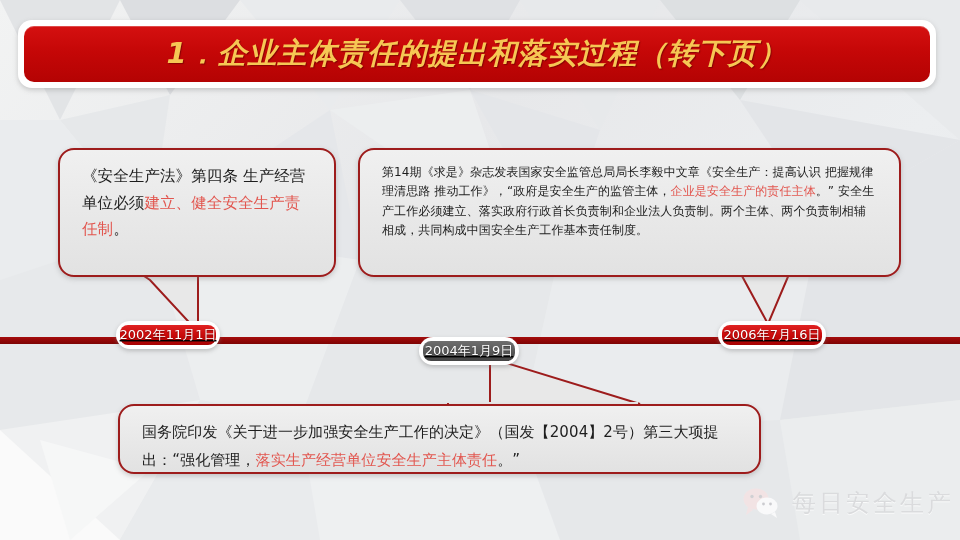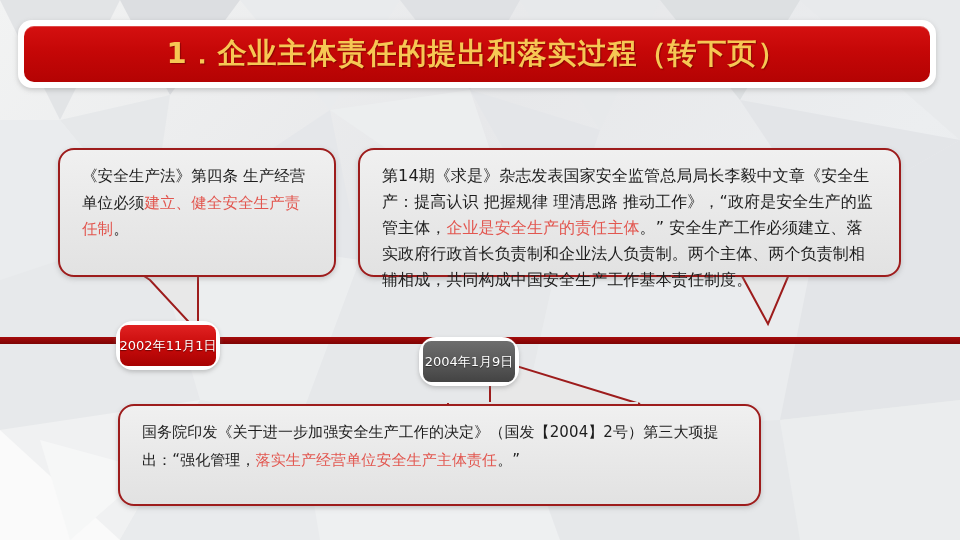--- a/index.html
+++ b/index.html
@@ -14,21 +14,21 @@
     background:linear-gradient(135deg,#f2f3f3 0%,#e7e8ea 40%,#eceef0 70%,#e4e6e8 100%);
   }
   
   .poly{position:absolute;left:0;top:0;width:960px;height:540px;}
   
   #title-bar{
     position:absolute;left:18px;top:20px;width:918px;height:68px;
     border-radius:14px;
     background:#ffffff;
     box-shadow:0 2px 5px rgba(120,120,120,.35);
-    padding:0;box-sizing:border-box;
+    padding:0;box-sizing:border-box;font-style:italic;
   }
   #title-inner{
     position:absolute;left:6px;top:6px;right:6px;bottom:6px;
     border-radius:10px;
     background:linear-gradient(180deg,#d51010 0%,#c50707 45%,#b40303 100%);
     display:flex;align-items:center;justify-content:center;
     box-shadow:inset 0 1px 0 rgba(255,255,255,.25);
   }
   #title-text{
     color:#f6c754;
@@ -36,25 +36,25 @@
     text-shadow:1px 1px 1px rgba(90,0,0,.55);
     white-space:nowrap;
     font-family:"DejaVu Sans","Liberation Sans",sans-serif;
   }
   
   #timeline-line{
     position:absolute;left:0;top:337px;width:960px;height:7px;
     background:linear-gradient(180deg,#a50d0d 0%,#8e0505 60%,#7d0404 100%);
   }
   .date-badge{
-    position:absolute;top:321px;height:49px;
+    position:absolute;top:321px;height:28px;
     border-radius:17px;
     background:#ffffff;
     box-shadow:0 2px 4px rgba(120,120,120,.4);
-    padding:4px;box-sizing:border-box;
+    padding:4px;box-sizing:border-box;text-decoration:underline;
   }
   .date-badge .pill{
     width:100%;height:100%;border-radius:8px;
     display:flex;align-items:center;justify-content:center;
     color:#fff;font-size:13px;white-space:nowrap;
     text-shadow:0 1px 1px rgba(0,0,0,.45);
     font-family:"DejaVu Sans","Liberation Sans",sans-serif;
   }
   .pill.red{background:linear-gradient(180deg,#e02222 0%,#c90b0b 50%,#a70202 100%);}
   .pill.gray{background:linear-gradient(180deg,#6e6e6e 0%,#5a5a5a 50%,#434343 100%);}
@@ -66,29 +66,29 @@
     position:absolute;
     background:linear-gradient(180deg,#f0f0f0 0%,#e8e8e8 55%,#e2e2e2 100%);
     border:2px solid #9d1c1c;
     border-radius:16px;
     box-sizing:border-box;
     box-shadow:0 2px 5px rgba(130,130,130,.38);
     padding:13px 22px;
   }
   .bubble p{
     margin:0;color:#1d1d1d;
-    font-size:16px;line-height:1.62;
+    font-size:12px;line-height:1.62;
     font-family:"DejaVu Sans","Liberation Sans",sans-serif;
     letter-spacing:.1px;
   }
   .hl{color:#e2564f;}
   #box-1{left:58px;top:148px;width:278px;height:129px;}
   #box-1 p{font-size:15.5px;line-height:1.72;}
   #box-2{left:358px;top:148px;width:543px;height:129px;}
-  #box-3{left:118px;top:404px;width:643px;height:102px;}
+  #box-3{left:118px;top:404px;width:643px;height:70px;}
   #box-3 p{font-size:15px;line-height:1.85;}
   
   .tail{position:absolute;overflow:visible;}
   
   #watermark{
     position:absolute;left:742px;top:487px;
     display:flex;align-items:center;gap:10px;opacity:.92;
   }
   #wm-text{
     color:#d9dadc;font-size:24px;letter-spacing:3px;
@@ -162,15 +162,31 @@
   <div id="box-3" class="bubble">
     <p><span>国务院印发《关于进一步加强安全生产工作的决定》（国发【2004】2号）第三大项提出：“强化管理，</span><span class="hl">落实生产经营单位安全生产主体责任</span><span>。”</span></p>
   </div>
 
   <div id="badge-1" class="date-badge">
     <div class="pill red">2002年11月1日</div>
   </div>
   <div id="badge-2" class="date-badge">
     <div class="pill gray">2004年1月9日</div>
   </div>
+  <div id="badge-3" class="date-badge">
+    <div class="pill red">2006年7月16日</div>
+  </div>
 
+  <div id="watermark">
+    <svg width="40" height="32" viewBox="0 0 40 32">
+      <ellipse cx="14" cy="12" rx="12.5" ry="10.5" fill="#f4e3e4"></ellipse>
+      <polygon points="6,20 4,28 11,23" fill="#f4e3e4"></polygon>
+      <circle cx="10" cy="9.5" r="1.7" fill="#cfcfd2"></circle>
+      <circle cx="18.5" cy="9.5" r="1.7" fill="#cfcfd2"></circle>
+      <ellipse cx="25" cy="19" rx="10.5" ry="8.5" fill="#fbfbfc"></ellipse>
+      <polygon points="33,25 35,31 29,27" fill="#fbfbfc"></polygon>
+      <circle cx="21.5" cy="17" r="1.4" fill="#c9c9cd"></circle>
+      <circle cx="28.5" cy="17" r="1.4" fill="#c9c9cd"></circle>
+    </svg>
+    <span id="wm-text">每日安全生产</span>
+  </div>
 
 </div>
 
 </body></html>

